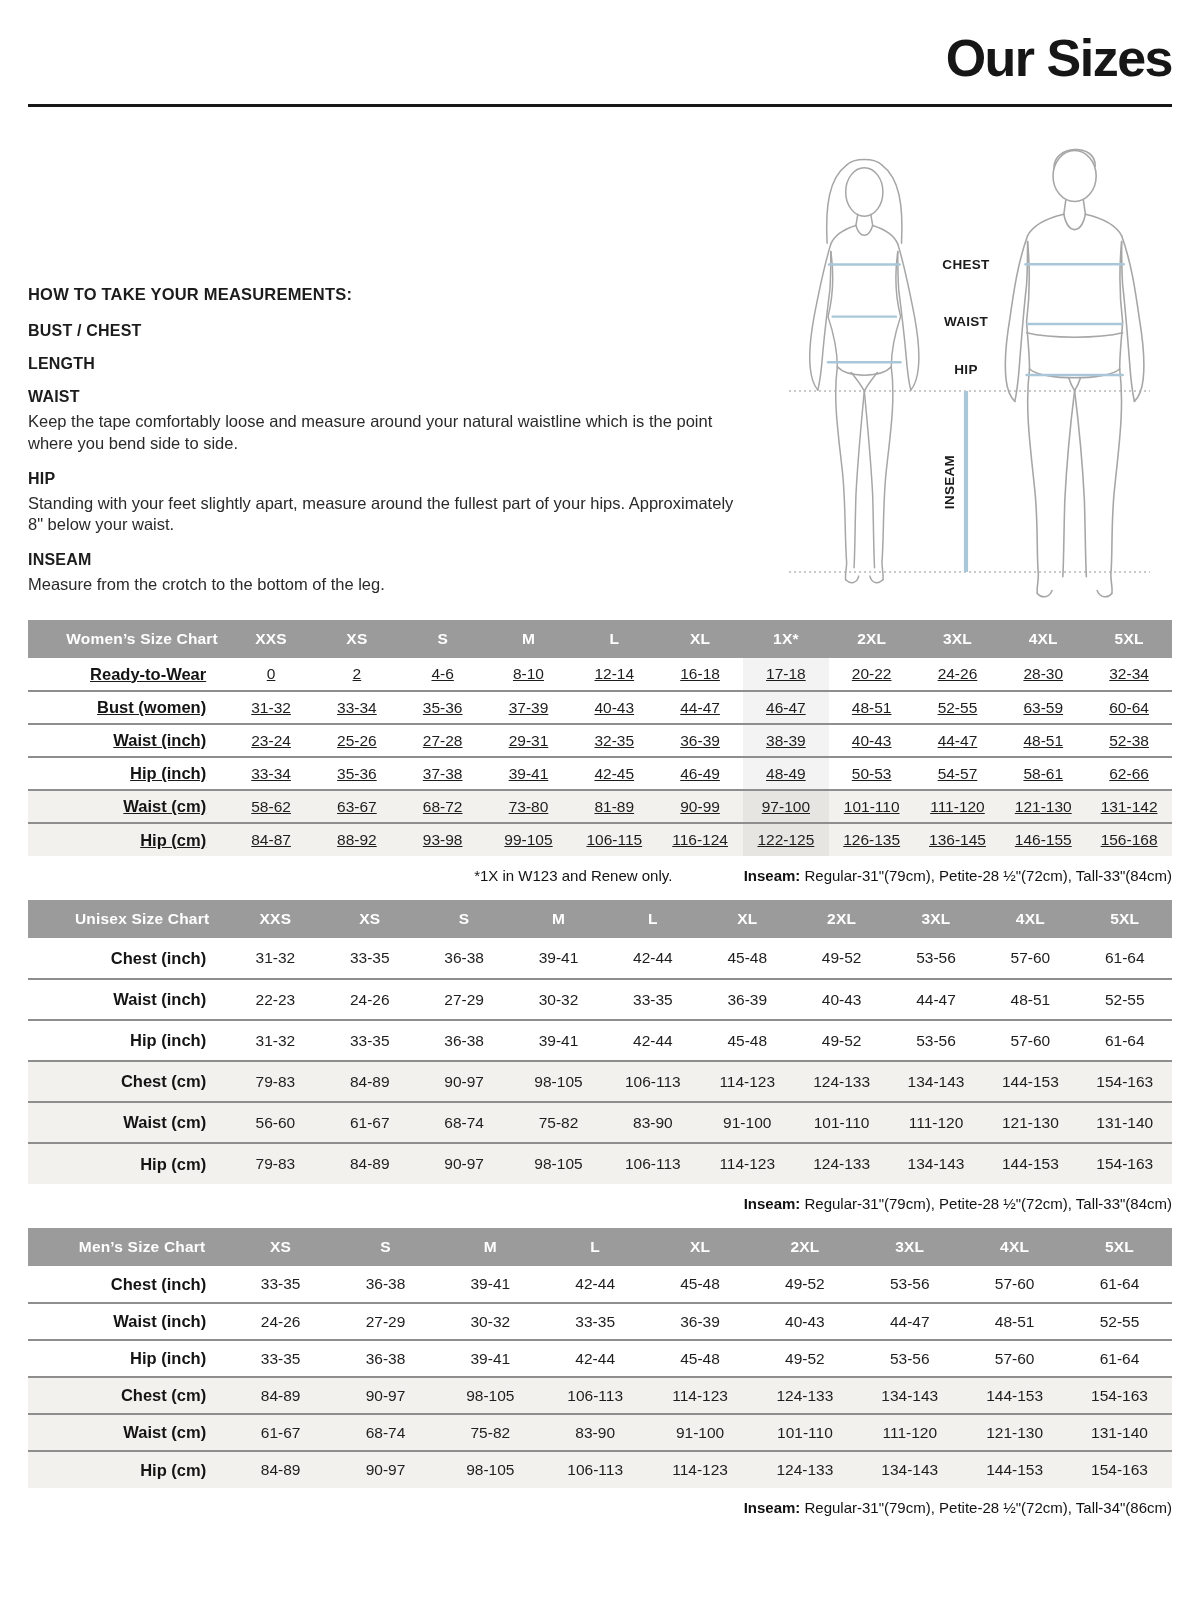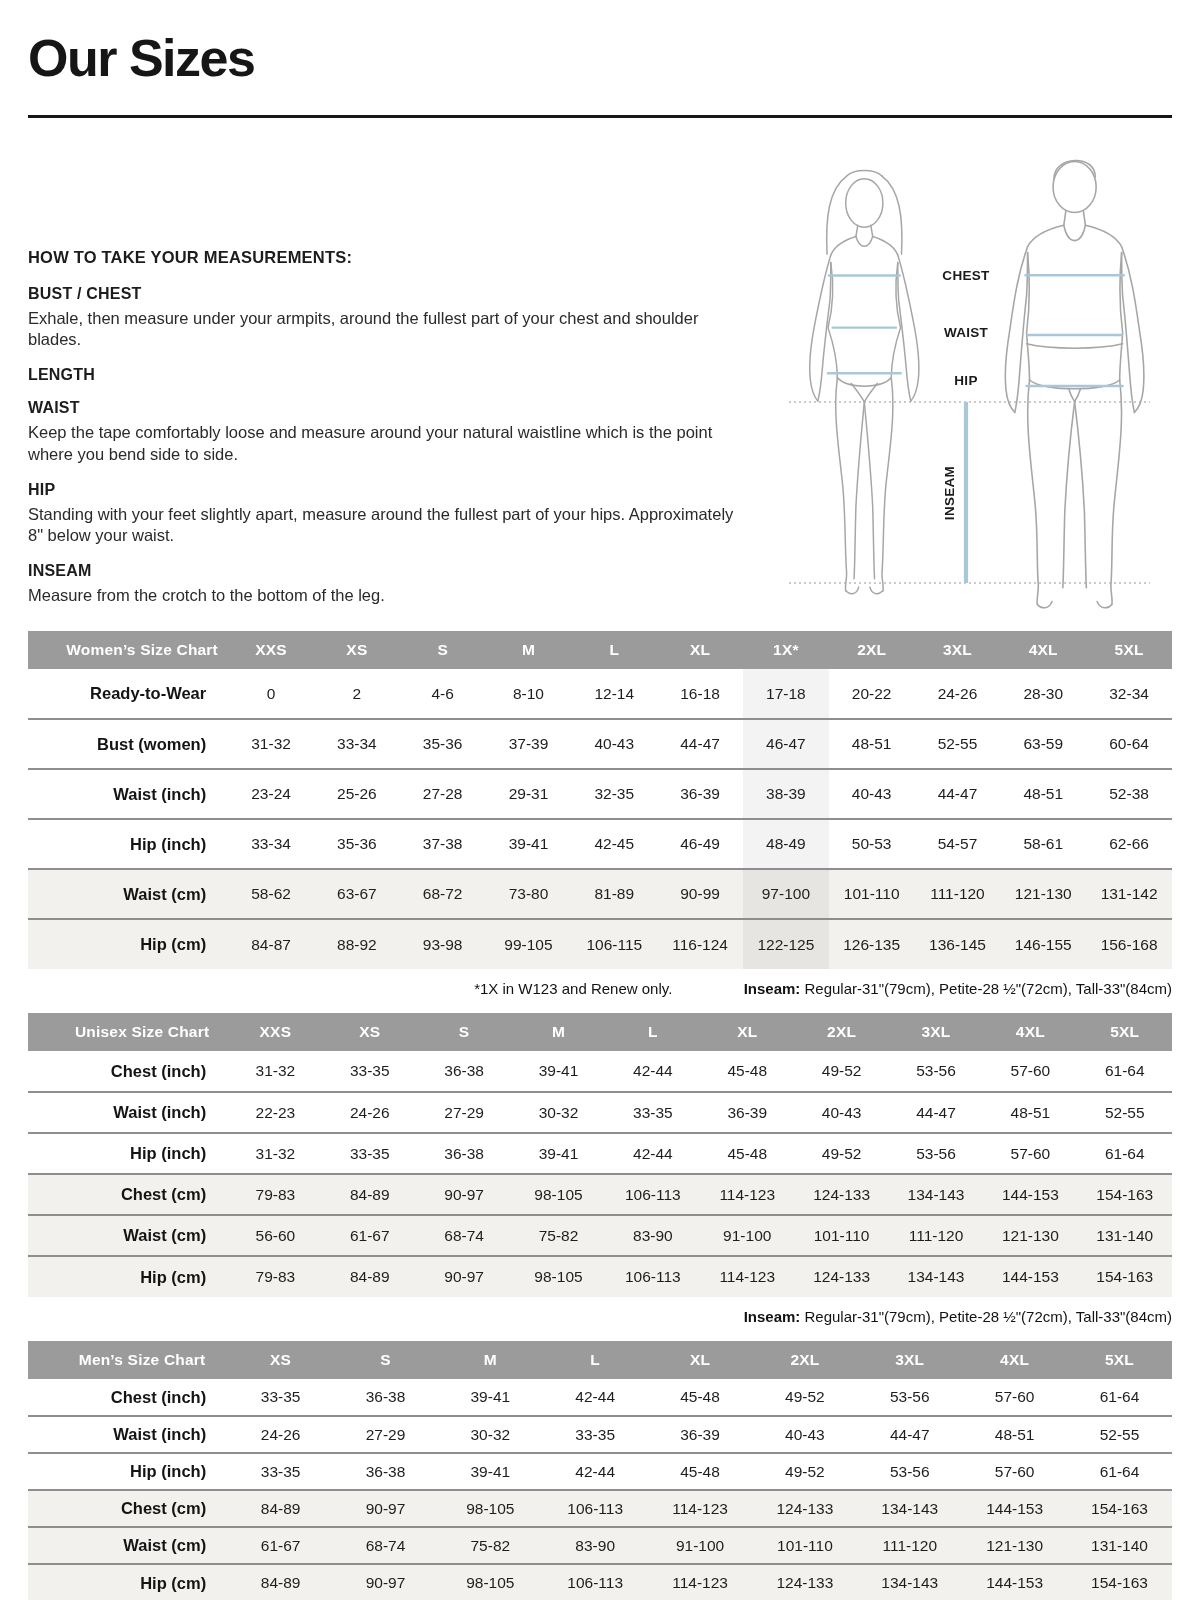--- a/index.html
+++ b/index.html
@@ -9,21 +9,21 @@
     --rule-dark:#8e8e8e;
     --ink:#1c1c1c;
   }
   *{box-sizing:border-box;}
   html,body{margin:0;padding:0;}
   body{
     width:1200px;height:1600px;overflow:hidden;background:#ffffff;
     font-family:"Liberation Sans","DejaVu Sans",sans-serif;color:var(--ink);
   }
   .page{padding:22px 28px 10px 28px;}
-  h1{font-size:52px;font-weight:700;letter-spacing:-1.5px;margin:6px 0 27px 0;color:#161616;}
+  h1{font-size:52px;font-weight:700;letter-spacing:-1.5px;margin:6px 0 16px 0;color:#161616;text-align:right;}
   .rule{border:none;border-top:3px solid #171717;margin:0 0 24px 0;}
   .top{display:flex;align-items:flex-end;}
   .howto{flex:1 1 auto;padding-right:10px;max-width:742px;}
   .howto h2{font-size:16.5px;font-weight:700;margin:2px 0 18px 0;letter-spacing:.2px;}
   .howto h3{font-size:16px;font-weight:700;margin:15px 0 5px 0;letter-spacing:.2px;}
   .howto p{font-size:16.5px;line-height:1.32;margin:0 0 8px 0;color:#2a2a2a;}
   .diagram{flex:0 0 410px;height:487px;margin-top:-14px;}
   .diagram svg{display:block;}
   .fig{stroke:#a6a6a6;stroke-width:1.6;fill:none;stroke-linecap:round;stroke-linejoin:round;}
   .measure{stroke:var(--line-blue);stroke-width:2.6;}
@@ -37,21 +37,21 @@
     height:38px;padding:0 2px;letter-spacing:.2px;
   }
   thead th.corner{width:17.5%;padding-left:30px;}
   tbody th{
     text-align:right;padding-right:22px;font-size:16.5px;font-weight:700;color:#141414;
   }
   tbody td{text-align:center;font-size:15.5px;color:#1e1e1e;padding:0 2px;}
   tbody tr+tr{border-top:2px solid var(--rule-dark);}
   tr.shaded{background:var(--row-shade);}
   td.hl{background:rgba(40,40,30,0.055);}
-  table.t-women tbody tr{height:50px;}
+  table.t-women tbody tr{height:33px;text-decoration:underline;}
   table.t-unisex tbody tr{height:41px;}
   table.t-men tbody tr{height:37px;}
   .footnote{
     display:flex;justify-content:space-between;align-items:baseline;
     font-size:15px;color:#121212;margin:11px 0 4px 0;text-align:right;
   }
   .footnote .left{margin-left:39%;white-space:nowrap;}
   .footnote .right{margin-left:auto;white-space:nowrap;}
   .footnote b{font-weight:700;}
 </style>
@@ -61,21 +61,20 @@
 <div class="page">
 
   <h1>Our Sizes</h1>
   <hr class="rule">
 
   <div class="top">
     <div class="howto">
       <h2>HOW TO TAKE YOUR MEASUREMENTS:</h2>
 
       <h3>BUST / CHEST</h3>
-      <p>Exhale, then measure under your armpits, around the fullest part of your chest and shoulder blades.</p>
 
       <h3>LENGTH</h3>
 
       <h3>WAIST</h3>
       <p>Keep the tape comfortably loose and measure around your natural waistline which is the point where you bend side to side.</p>
 
       <h3>HIP</h3>
       <p>Standing with your feet slightly apart, measure around the fullest part of your hips. Approximately 8" below your waist.</p>
 
       <h3>INSEAM</h3>

